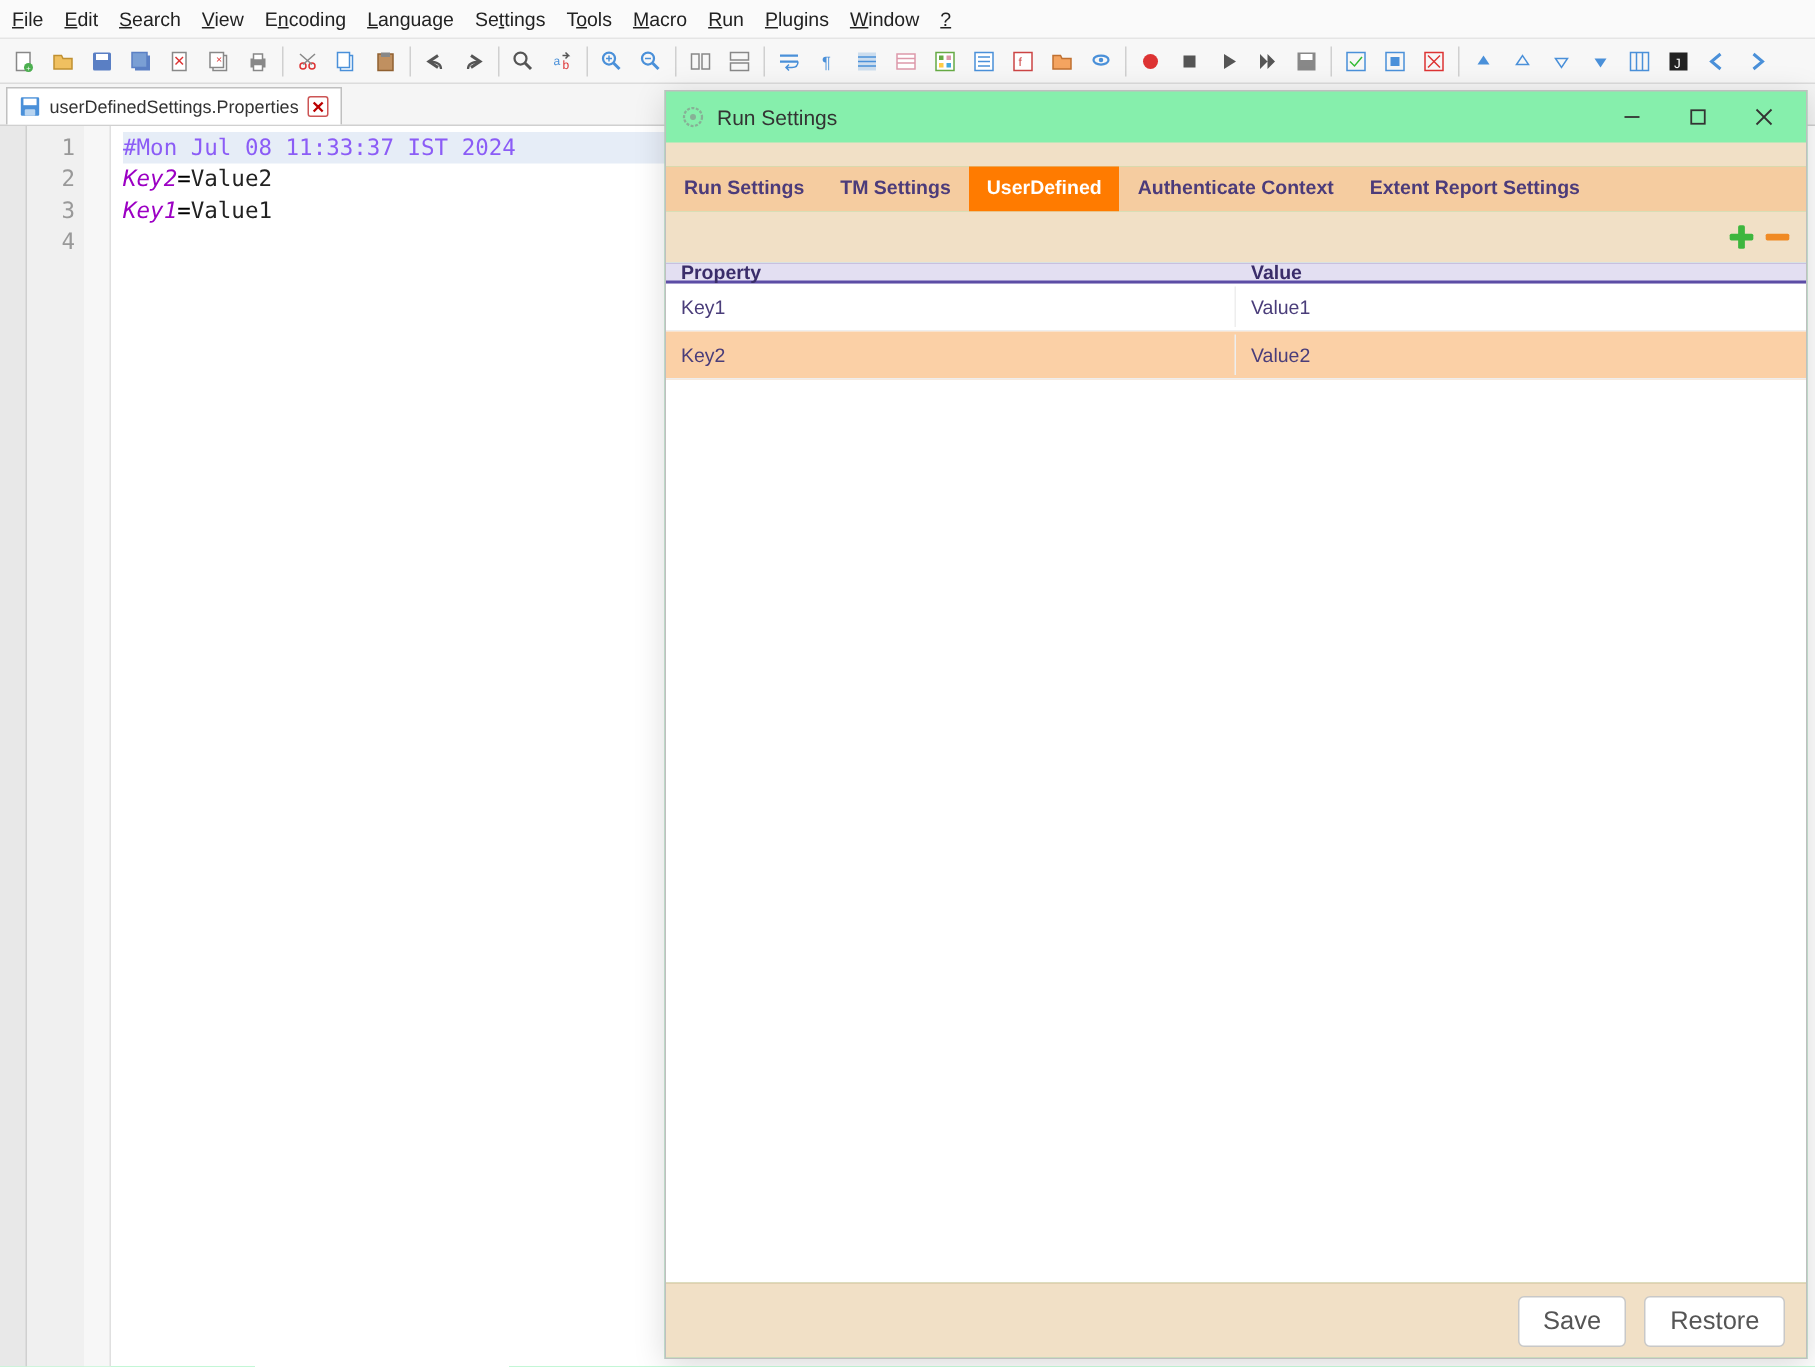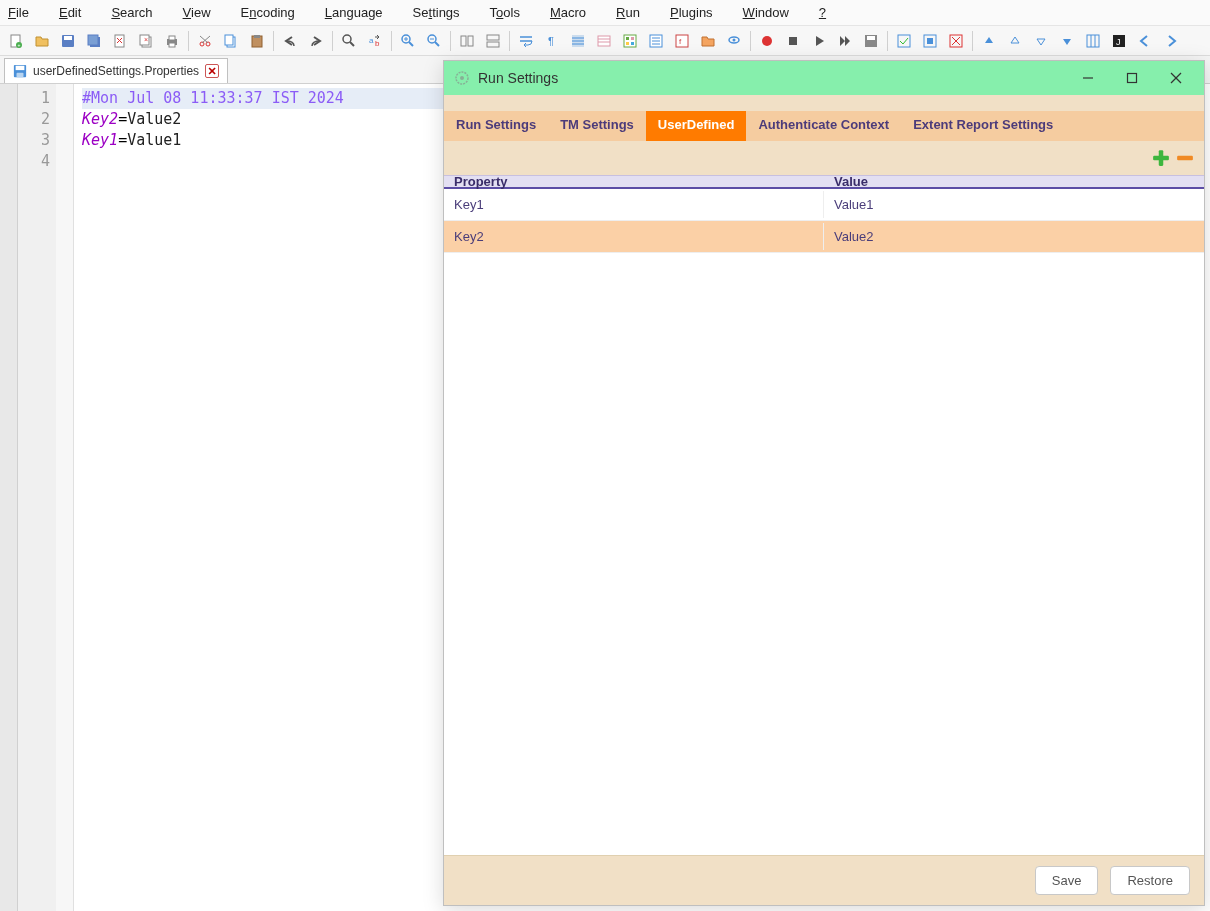--- a/index.html
+++ b/index.html
@@ -1,19 +1,19 @@
 <!DOCTYPE html>
 <html><head>
 <meta charset="utf-8">
 <style>
   * { box-sizing: border-box; margin: 0; padding: 0; }
   body { font-family: "Segoe UI", Arial, sans-serif; font-size: 13px; background: #fff; width: 1210px; height: 911px; overflow: hidden; position: relative; }
   
   
-  .menubar { display: flex; gap: 30px; padding: 3px 8px; background: #fafafa; border-bottom: 1px solid #e5e5e5; height: 26px; align-items: center; }
+  .menubar { display: flex; gap: 14px; padding: 3px 8px; background: #fafafa; border-bottom: 1px solid #e5e5e5; height: 26px; align-items: center; }
   .menubar .menu-item { color: #222; cursor: pointer; }
   .menubar .menu-item .ul { text-decoration: underline; }
   
   
   .toolbar { display: flex; gap: 2px; padding: 2px 4px; background: #f7f7f7; border-bottom: 1px solid #dcdcdc; height: 30px; align-items: center; }
   .toolbar .tb-btn { width: 24px; height: 24px; display: flex; align-items: center; justify-content: center; cursor: pointer; border-radius: 2px; }
   .toolbar .tb-sep { width: 1px; height: 20px; background: #d0d0d0; margin: 0 2px; }
   
   
   .tabrow { display: flex; background: #f5f5f5; height: 28px; border-bottom: 1px solid #d0d0d0; }
@@ -51,21 +51,21 @@
   .modal-grid { flex: 1; overflow: auto; background: #fff; }
   .grid-header { display: flex; background: #e3dff2; color: #3a2d6a; font-weight: 600; font-size: 13px; height: 14px; align-items: center; border-top: 1px solid #c8c0e0; border-bottom: 2px solid #5c4da5; }
   .grid-header .col1 { flex: 0 0 380px; padding: 6px 10px; }
   .grid-header .col2 { flex: 1; padding: 6px 10px; }
   .grid-row { display: flex; font-size: 13px; color: #4a3d7a; height: 32px; align-items: center; border-bottom: 1px solid #eee; font-family: "Segoe UI", sans-serif;}
   .grid-row .col1 { flex: 0 0 380px; padding: 6px 10px; border-right: 1px solid #eee;}
   .grid-row .col2 { flex: 1; padding: 6px 10px; }
   .grid-row.alt { background: #fbd0a6; }
   
   .modal-footer { height: 50px; background: #f1e0c6; display: flex; justify-content: flex-end; align-items: center; gap: 12px; padding: 0 14px; border-top: 1px solid #e0d0b0;}
-  .modal-footer button { background: #fff; border: 1px solid #c8c8c8; border-radius: 4px; padding: 6px 16px; color: #555; cursor: pointer; font-size: 13px; }
+  .modal-footer button { background: #fff; border: 1px solid #c8c8c8; border-radius: 4px; padding: 6px 16px; color: #555; cursor: pointer; font-size: 17px; }
   
   svg { display: block; }
 </style>
 </head>
 <body>
 
 <div class="menubar">
 <span class="menu-item"><span class="ul">F</span>ile</span>
     <span class="menu-item"><span class="ul">E</span>dit</span>
     <span class="menu-item"><span class="ul">S</span>earch</span>

